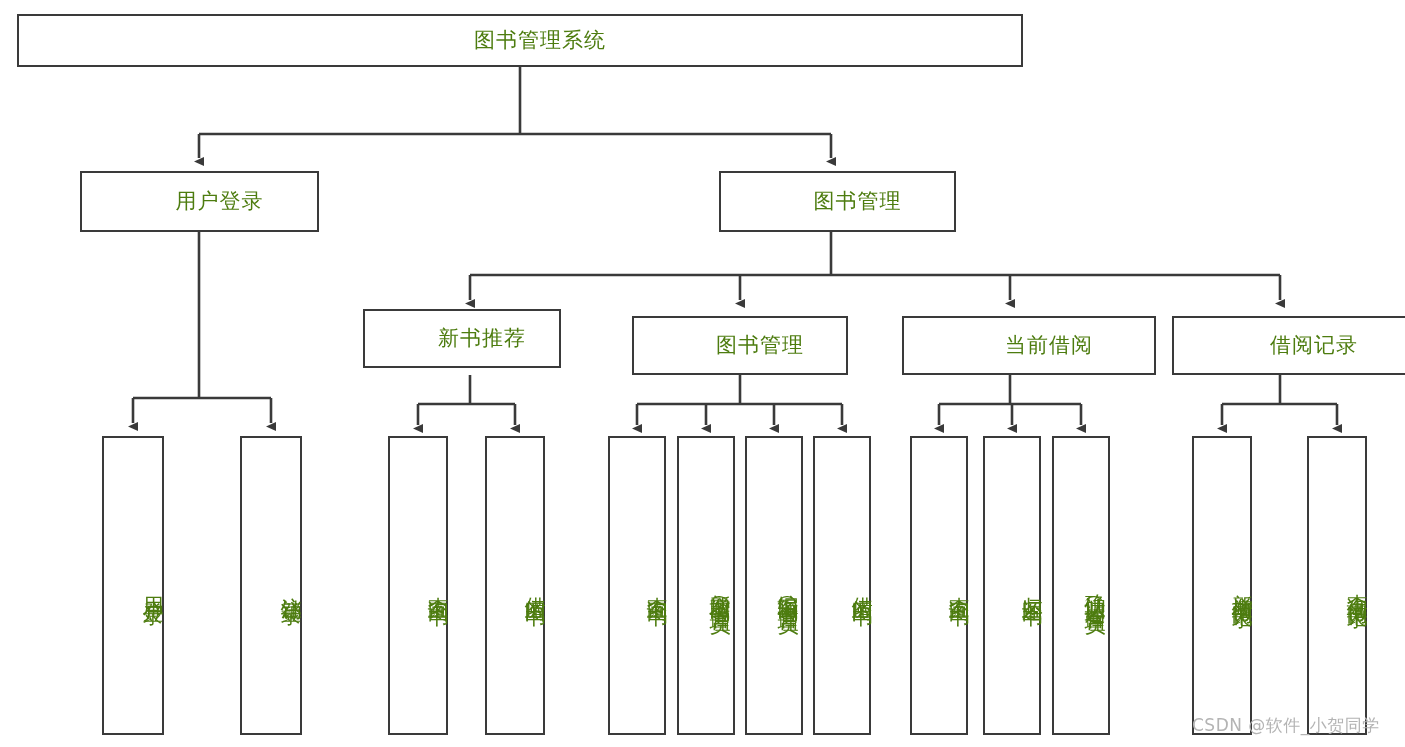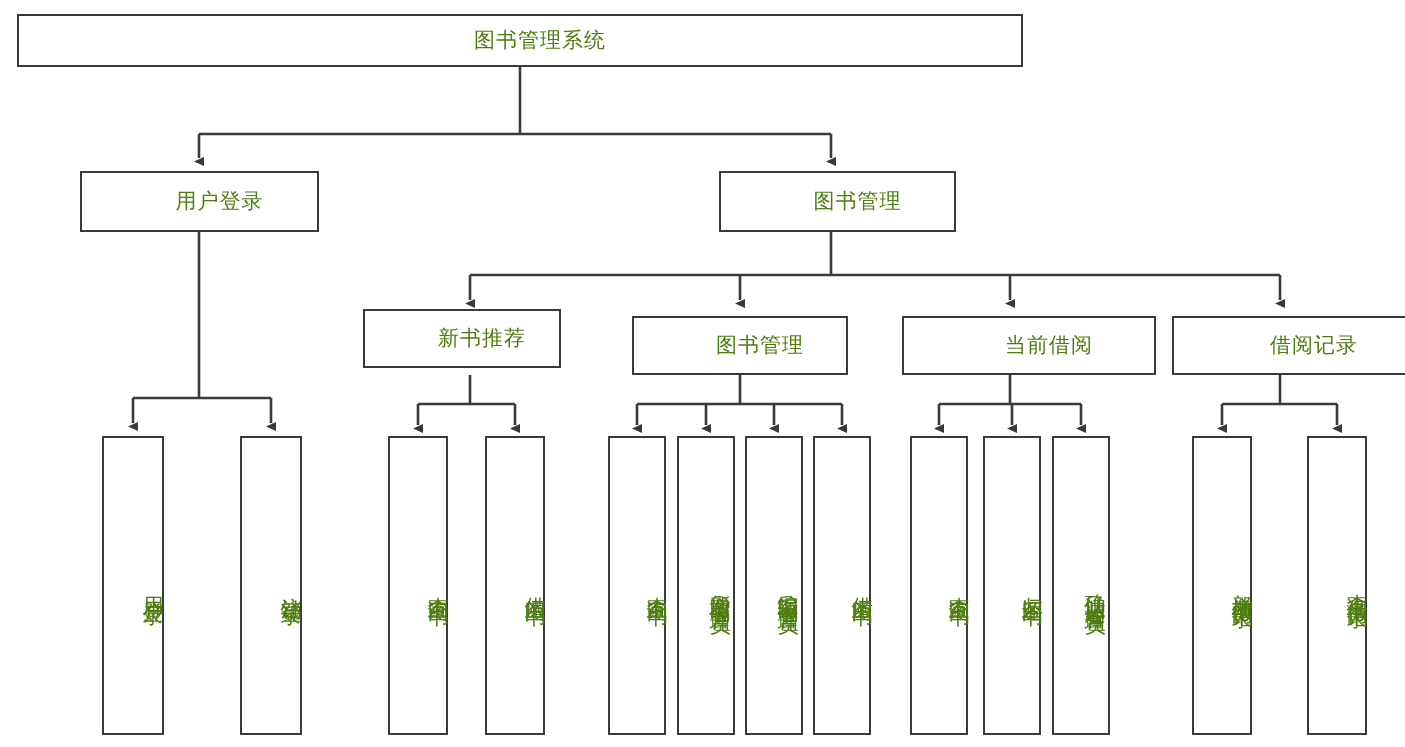--- a/index.html
+++ b/index.html
@@ -188,14 +188,15 @@
         <span>确认归还（管理员）</span>
       </div>
       <div class="node vertical midtext" style="left: 1192px; top: 436px; width: 60px; height: 299px;">
         <span>新增借阅记录</span>
       </div>
       <div class="node vertical midtext" style="left: 1307px; top: 436px; width: 60px; height: 299px;">
         <span>查询借阅记录</span>
       </div>
     </div>
 
+  <div class="watermark" id="watermark-el" style="left: 1192px; top: 714px;">CSDN @软件_小贺同学</div>
 
 </div>
 
 </body></html>

